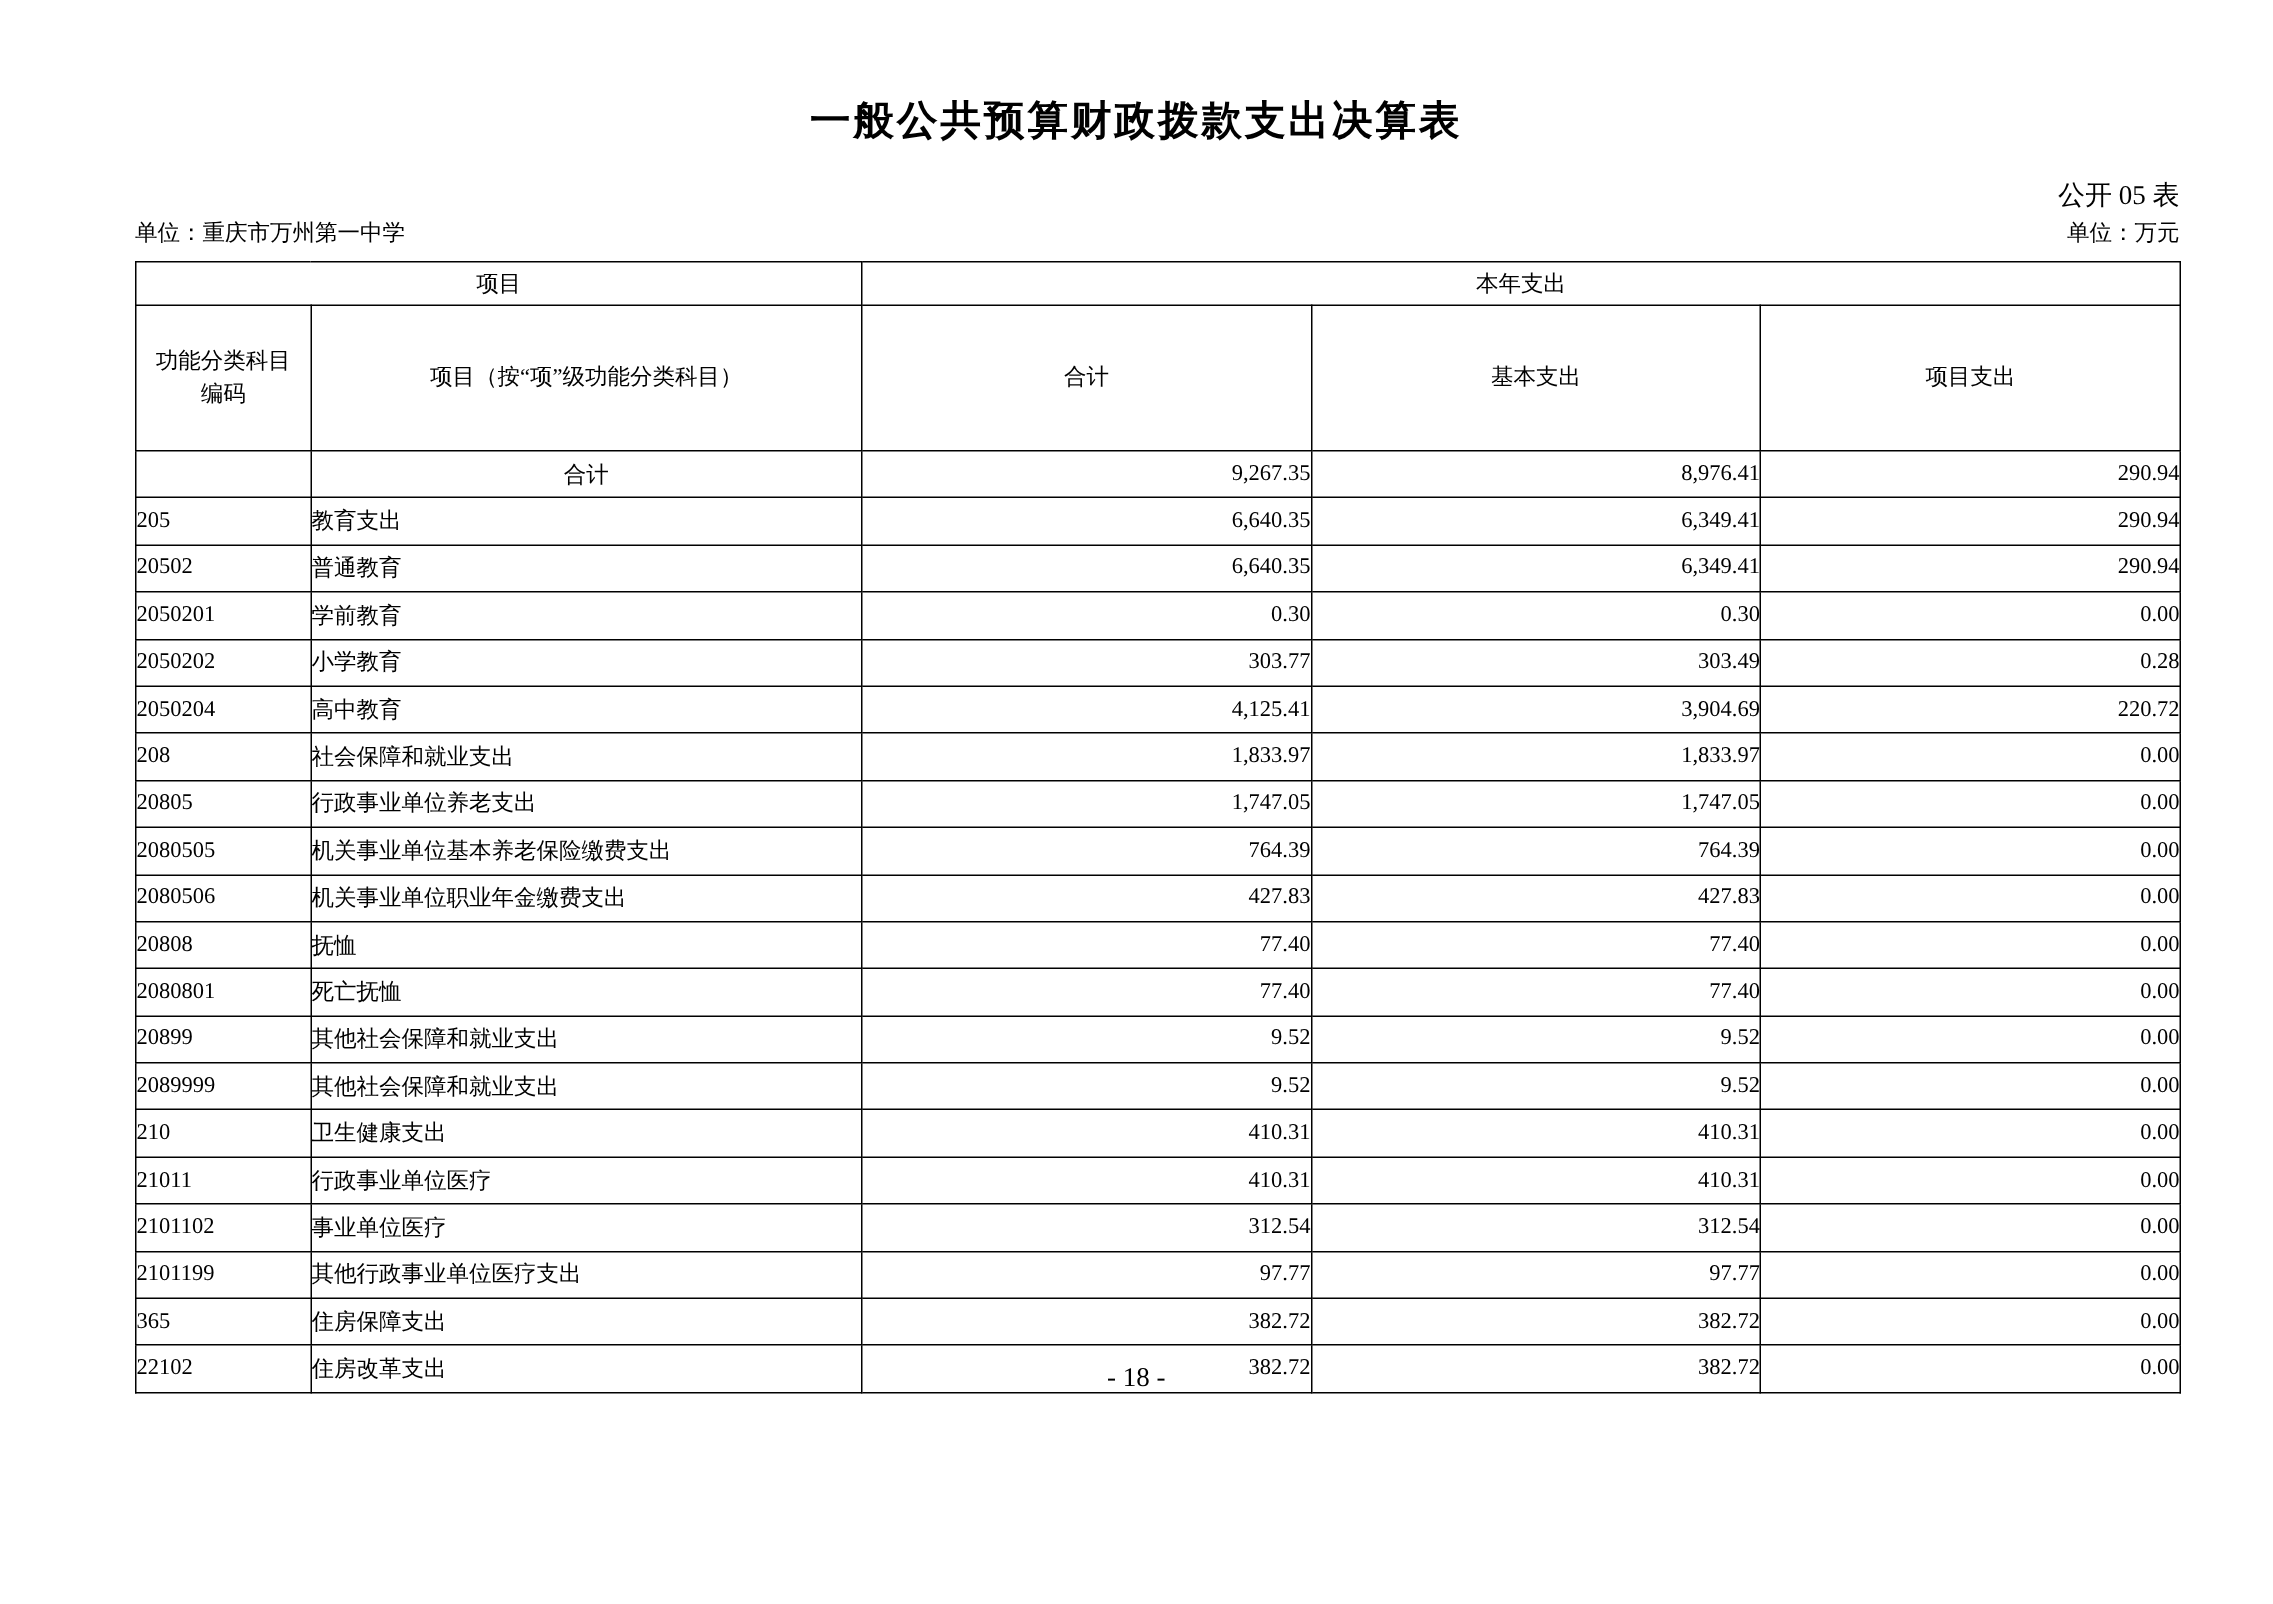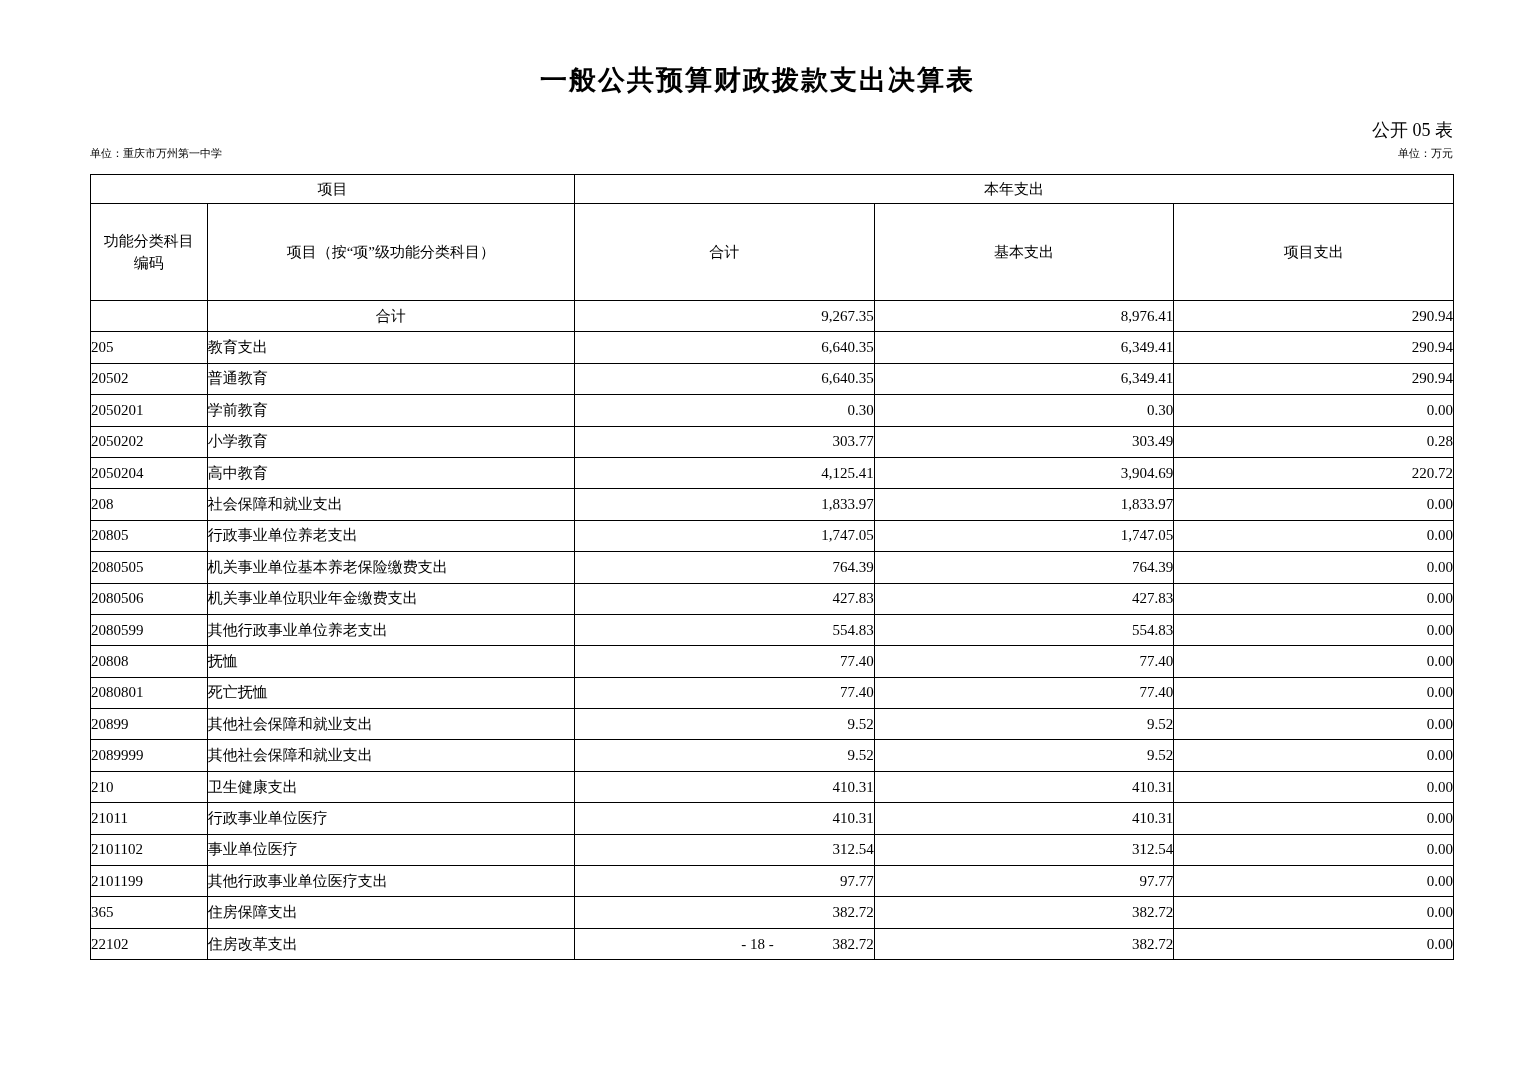--- a/index.html
+++ b/index.html
@@ -34,21 +34,21 @@
     position: absolute;
     right: 62px;
     top: 118px;
     font-size: 18px;
   }
   .meta-row {
     position: absolute;
     top: 146px;
     left: 90px;
     right: 62px;
-    font-size: 11px;
+    font-size: 15px;
     display: flex;
     justify-content: space-between;
   }
   table.fin {
     position: absolute;
     top: 174px;
     left: 90px;
     border-collapse: collapse;
     width: 1364px;
     font-size: 15px;
@@ -92,25 +92,25 @@
   }
   td.num {
     text-align: right;
     padding-right: 14px;
   }
   td.ctr {
     text-align: center;
   }
   .page-num {
     position: absolute;
-    bottom: 4px;
+    bottom: 28px;
     left: 0;
     width: 100%;
     text-align: center;
-    font-size: 15px;
+    font-size: 18px;
   }
 </style>
 </head>
 <body>
 
 <div class="page">
 
   <h1 class="doc-title">一般公共预算财政拨款支出决算表</h1>
 
   <div class="form-code">公开 05 表</div>
@@ -202,27 +202,20 @@
           <td class="num">0.00</td>
         </tr>
         <tr>
           <td class="code">2080506</td>
           <td class="name">机关事业单位职业年金缴费支出</td>
           <td class="num">427.83</td>
           <td class="num">427.83</td>
           <td class="num">0.00</td>
         </tr>
         <tr>
-          <td class="code">2080599</td>
-          <td class="name">其他行政事业单位养老支出</td>
-          <td class="num">554.83</td>
-          <td class="num">554.83</td>
-          <td class="num">0.00</td>
-        </tr>
-        <tr>
           <td class="code">20808</td>
           <td class="name">抚恤</td>
           <td class="num">77.40</td>
           <td class="num">77.40</td>
           <td class="num">0.00</td>
         </tr>
         <tr>
           <td class="code">2080801</td>
           <td class="name">死亡抚恤</td>
           <td class="num">77.40</td>

